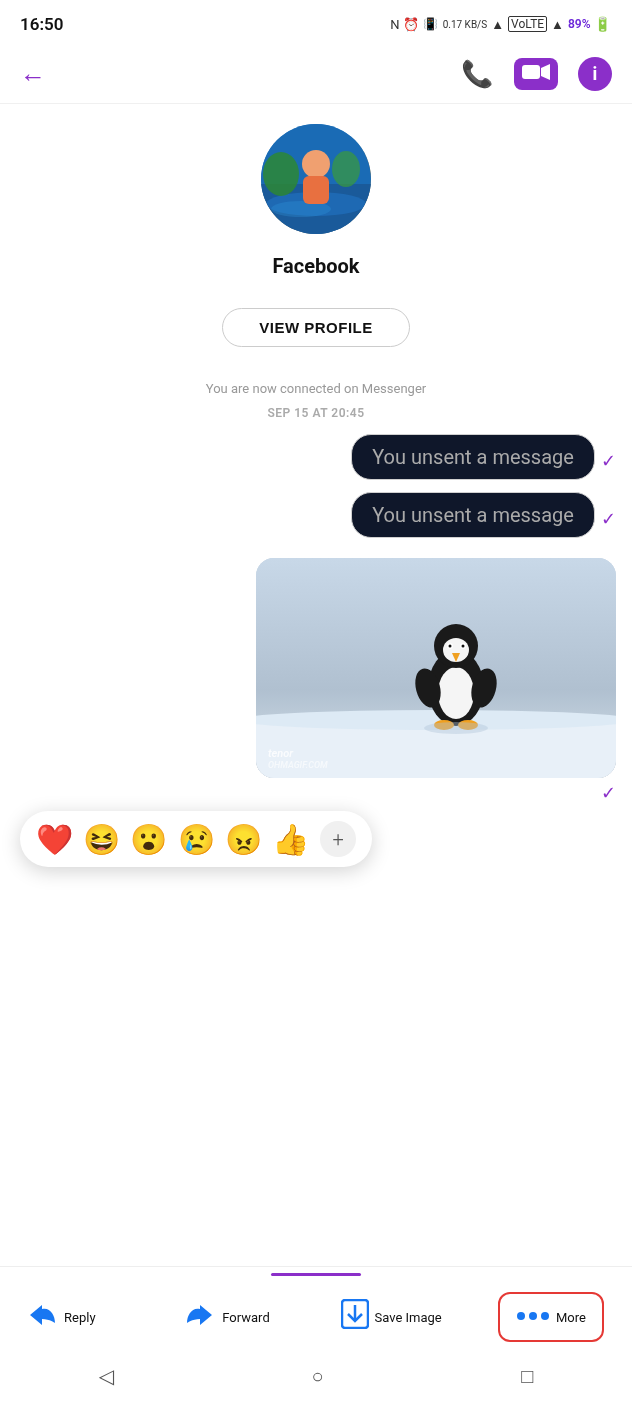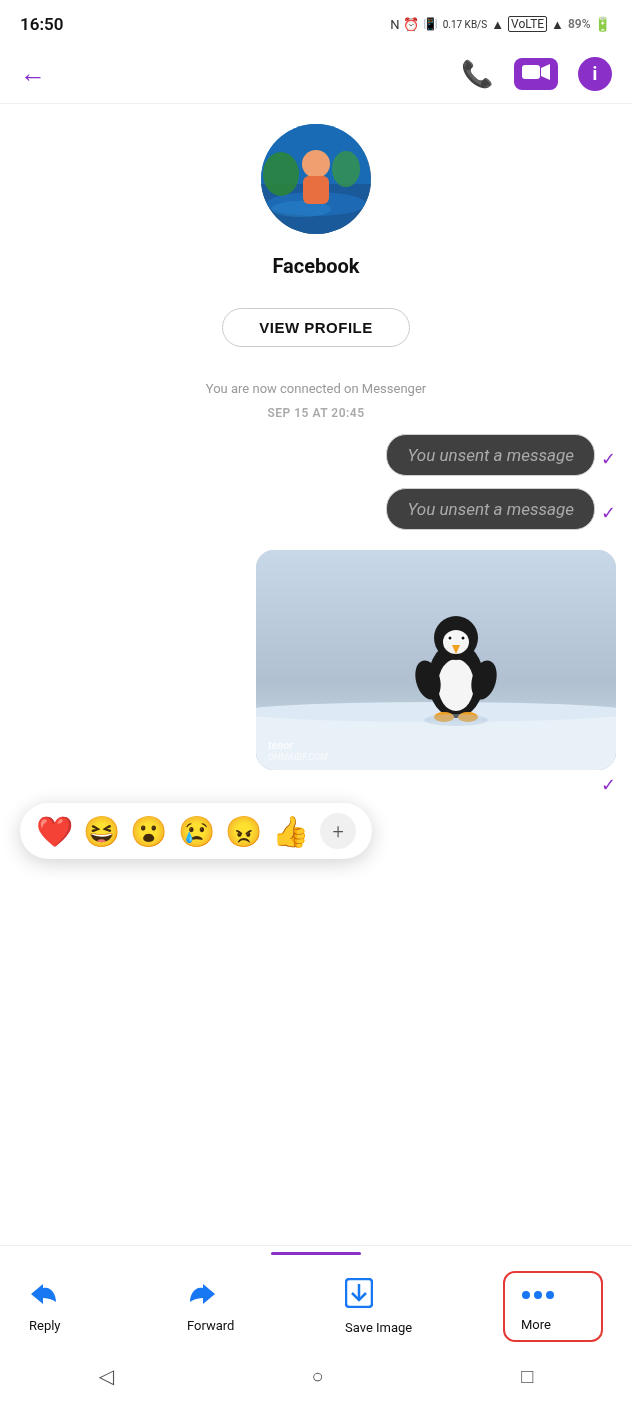--- a/index.html
+++ b/index.html
@@ -158,25 +158,24 @@
     .messages-right {
       display: flex;
       flex-direction: column;
       align-items: flex-end;
       margin-bottom: 8px;
     }
     .unsent-bubble {
       border: 1.5px solid #d0d0d0;
       border-radius: 20px;
       padding: 10px 20px;
-      font-size: 17px;
+      font-size: 20px;
       color: #aaa;
-      font-style: italic;
       margin-bottom: 6px;
-      background: #404040;
+      background: #0f172a;
       max-width: 280px;
     }
     .msg-row {
       display: flex;
       align-items: center;
       justify-content: flex-end;
       margin-bottom: 6px;
     }
     .check-icon {
       color: #8B2FC9;
@@ -279,21 +278,22 @@
       border-top: 1px solid #eee;
     }
     .action-bar {
       display: flex;
       justify-content: space-around;
       align-items: center;
       padding: 14px 0 10px;
     }
     .action-item {
       display: flex;
-      flex-direction: column;
+      flex-direction: row;
+      align-items: center;
       gap: 6px;
       cursor: pointer;
       min-width: 100px;
     }
     .action-item.more-selected {
       border: 2px solid #e53935;
       border-radius: 12px;
       padding: 8px 16px;
     }
     .action-icon {
@@ -349,21 +349,21 @@
 
     <span style="font-size:12px;">📳</span>
     <span style="font-size:10px;color:#333;">0.17 KB/S</span>
 
     <span style="font-size:13px;">▲</span>
 
     <span style="font-size:12px;border:1px solid #333;padding:0 2px;border-radius:2px;color:#333;">VoLTE</span>
 
     <span style="font-size:13px;">▲</span>
 
-    <span style="font-size:12px;font-weight:600;color:#737373;text-align:center;">89%</span>
+    <span style="font-size:12px;font-weight:600;color:#6d28d9;text-align:center;">89%</span>
     <span style="font-size:14px;">🔋</span>
   </div>
 </div>
 
 <div class="nav-bar">
   <span class="nav-back">←</span>
   <div class="nav-actions">
     <span class="nav-icon" style="font-size:26px;color:#8B2FC9;">📞</span>
     <span class="nav-icon-video">
       <svg width="28" height="20" viewBox="0 0 28 20" fill="white">

